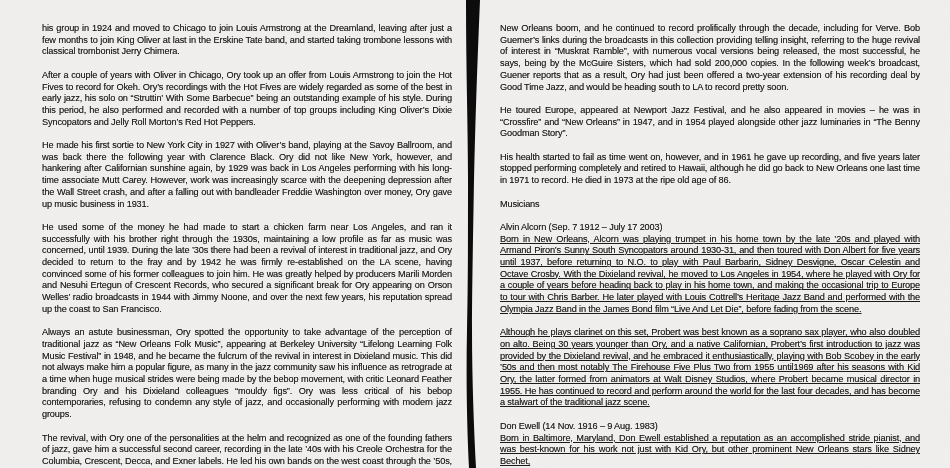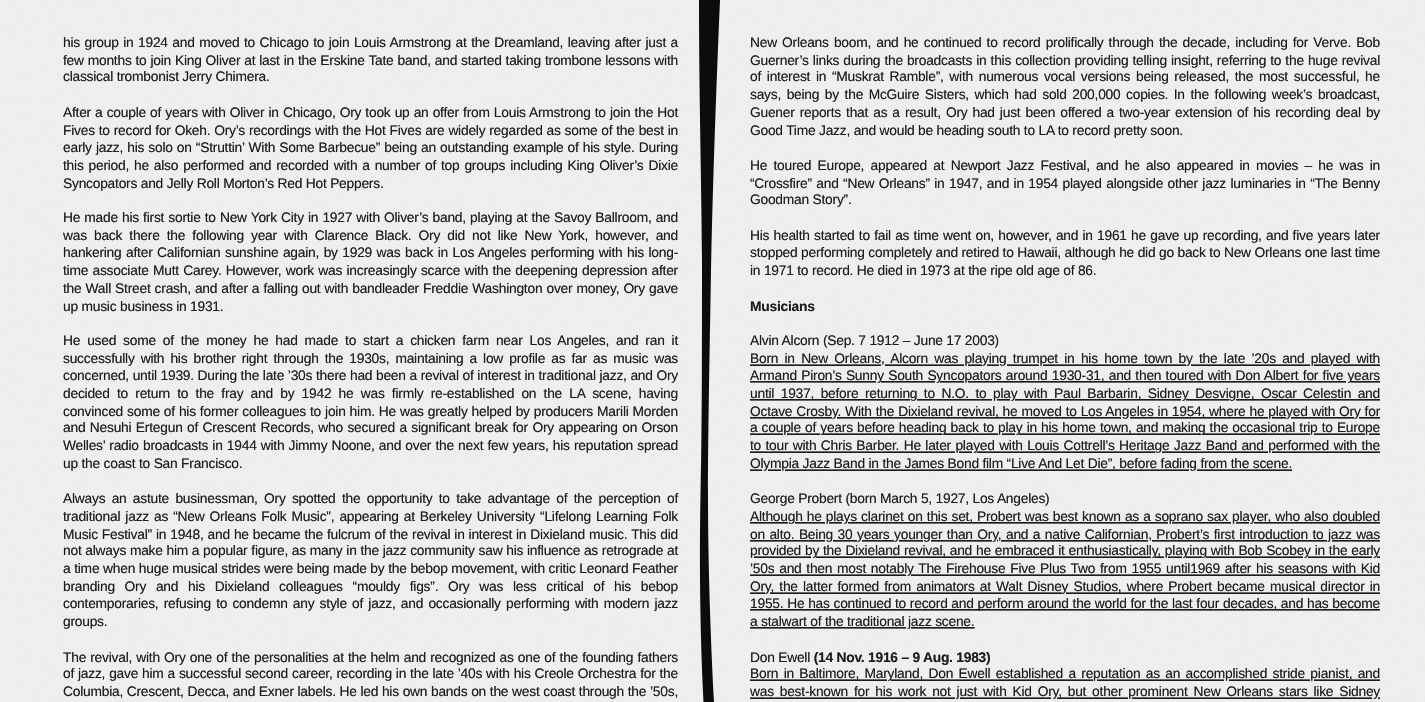--- a/index.html
+++ b/index.html
@@ -31,27 +31,27 @@
     top: 23px;
     text-align: justify;
     font-size: 9.2px;
     line-height: 11.7px;
     letter-spacing: -0.15px;
   }
   .col-left  { left: 42px;  width: 410px; }
   .col-right { left: 500px; width: 420px; }
   .col p { margin: 0 0 11.7px 0; }
   .musicians-heading {
-    font-weight: bold;
+    font-weight: normal;
     margin: 0;
   }
   .musician { margin: 0 0 11.7px 0; }
   .musician-head { font-weight: normal; }
   .musician-name { font-weight: normal; }
-  .musician-head.all-bold .musician-dates { font-weight: bold; }
+  .musician-head.all-bold .musician-dates { font-weight: normal; }
   .musician-bio { margin: 0; text-decoration: underline; }
   
   .col, .col p, .musician-head { text-shadow: 0 0 0.4px rgba(30,30,30,0.55); }
 </style>
 </head>
 <body>
 
 <div class="page">
 
   <svg class="noise" xmlns="http://www.w3.org/2000/svg" width="950" height="468">
@@ -85,30 +85,26 @@
   <div class="col col-right">
     <p>New Orleans boom, and he continued to record prolifically through the decade, including for Verve. Bob Guerner’s links during the broadcasts in this collection providing telling insight, referring to the huge revival of interest in “Muskrat Ramble”, with numerous vocal versions being released, the most successful, he says, being by the McGuire Sisters, which had sold 200,000 copies. In the following week’s broadcast, Guener reports that as a result, Ory had just been offered a two-year extension of his recording deal by Good Time Jazz, and would be heading south to LA to record pretty soon.</p>
     <p>He toured Europe, appeared at Newport Jazz Festival, and he also appeared in movies – he was in “Crossfire” and “New Orleans” in 1947, and in 1954 played alongside other jazz luminaries in “The Benny Goodman Story”.</p>
     <p>His health started to fail as time went on, however, and in 1961 he gave up recording, and five years later stopped performing completely and retired to Hawaii, although he did go back to New Orleans one last time in 1971 to record. He died in 1973 at the ripe old age of 86.</p>
 
     <p class="musicians-heading">Musicians</p>
 
     <div class="musician">
       <div class="musician-head">
         <span class="musician-name">Alvin Alcorn</span>
-        <span class="musician-dates">(Sep. 7 1912 – June 17 2003)</span>
+        <span class="musician-dates">(Sep. 7 1912 – July 17 2003)</span>
       </div>
       <p class="musician-bio">Born in New Orleans, Alcorn was playing trumpet in his home town by the late ’20s and played with Armand Piron’s Sunny South Syncopators around 1930-31, and then toured with Don Albert for five years until 1937, before returning to N.O. to play with Paul Barbarin, Sidney Desvigne, Oscar Celestin and Octave Crosby. With the Dixieland revival, he moved to Los Angeles in 1954, where he played with Ory for a couple of years before heading back to play in his home town, and making the occasional trip to Europe to tour with Chris Barber. He later played with Louis Cottrell’s Heritage Jazz Band and performed with the Olympia Jazz Band in the James Bond film “Live And Let Die”, before fading from the scene.</p>
     </div>
 
     <div class="musician">
-      <div class="musician-head">
-        <span class="musician-name">George Probert</span>
-        <span class="musician-dates">(born March 5, 1927, Los Angeles)</span>
-      </div>
       <p class="musician-bio">Although he plays clarinet on this set, Probert was best known as a soprano sax player, who also doubled on alto. Being 30 years younger than Ory, and a native Californian, Probert’s first introduction to jazz was provided by the Dixieland revival, and he embraced it enthusiastically, playing with Bob Scobey in the early ’50s and then most notably The Firehouse Five Plus Two from 1955 until1969 after his seasons with Kid Ory, the latter formed from animators at Walt Disney Studios, where Probert became musical director in 1955. He has continued to record and perform around the world for the last four decades, and has become a stalwart of the traditional jazz scene.</p>
     </div>
 
     <div class="musician">
       <div class="musician-head all-bold">
         <span class="musician-name">Don Ewell</span>
         <span class="musician-dates">(14 Nov. 1916 – 9 Aug. 1983)</span>
       </div>
       <p class="musician-bio">Born in Baltimore, Maryland, Don Ewell established a reputation as an accomplished stride pianist, and was best-known for his work not just with Kid Ory, but other prominent New Orleans stars like Sidney Bechet,</p>
     </div>

